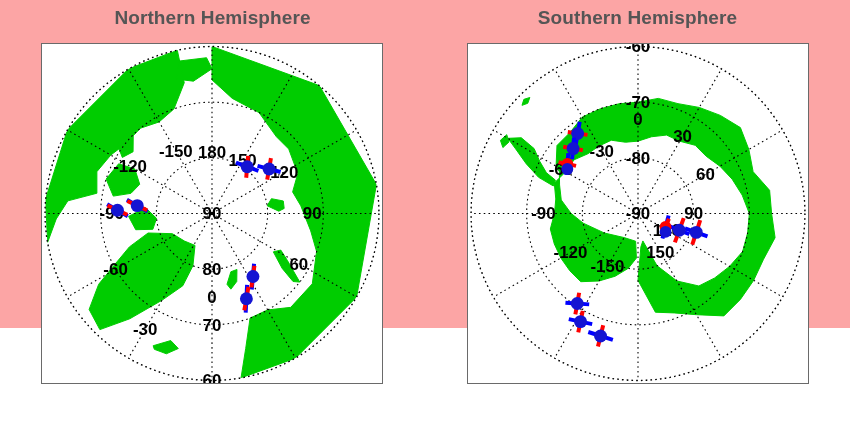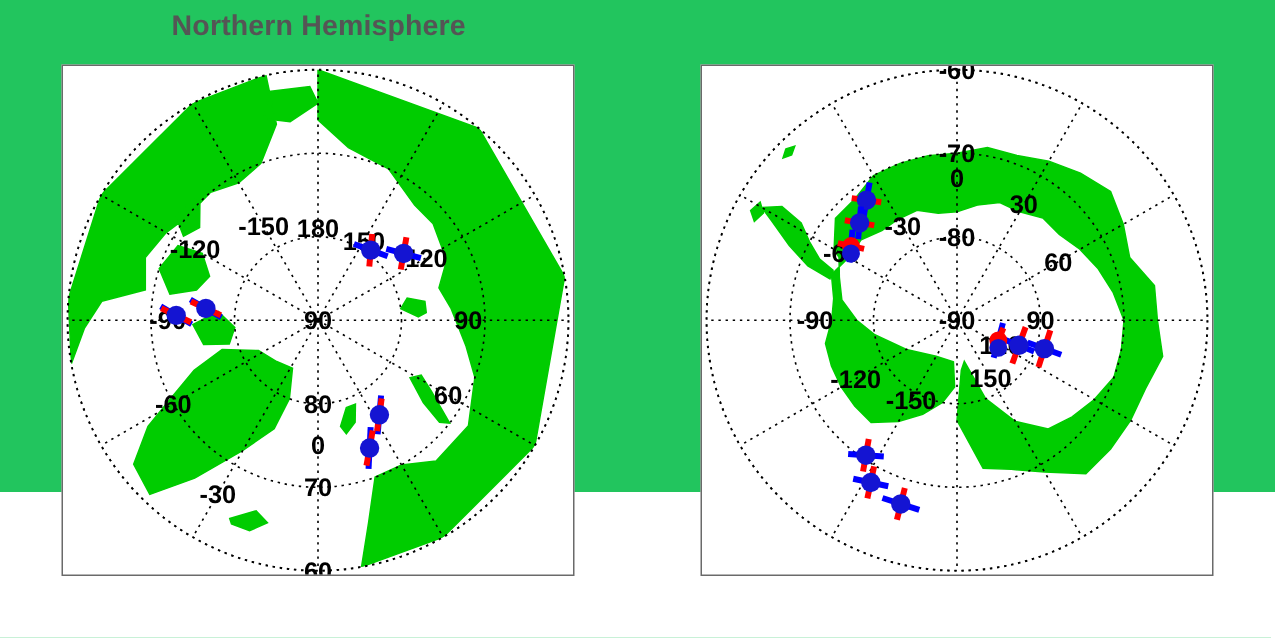--- a/index.html
+++ b/index.html
@@ -1,18 +1,18 @@
 <!DOCTYPE html>
 <html><head>
 <meta charset="utf-8">
 <style>
   html,body{margin:0;padding:0;background:#ffffff;}
   body{width:850px;height:425px;overflow:hidden;
        font-family:"Liberation Sans","DejaVu Sans",sans-serif;}
-  #stage{position:relative;width:850px;height:328px;background:#22c55e;}
+  #stage{position:relative;width:850px;height:328px;background:#fca5a5;}
 
   .panel{position:absolute;top:0;height:425px;width:425px;}
   #panel-north{left:0;}
   #panel-south{left:425px;}
 
   .panel-title{
     position:absolute;top:7px;left:0;width:425px;text-align:center;
     font-size:19px;font-weight:700;color:#555555;letter-spacing:.1px;
     white-space:nowrap;
   }
@@ -94,20 +94,21 @@
             <circle cx="212.2" cy="233.9" r="6.5" fill="#1414d2"></circle>
             <line x1="206.3" y1="242.2" x2="204.9" y2="270.2" stroke="#0000ff" stroke-width="4" stroke-linecap="butt"></line>
             <line x1="207.7" y1="244.4" x2="203.5" y2="268.0" stroke="#ff0000" stroke-width="4" stroke-linecap="butt"></line>
             <circle cx="205.6" cy="256.2" r="6.5" fill="#1414d2"></circle>
           </g>
         </svg>
     </div>
   </div>
 
   <div class="panel" id="panel-south">
+    <div class="panel-title">Southern Hemisphere</div>
     <div class="plot-frame">
       <svg class="plot-svg" id="svg-south" viewBox="0 0 342 341">
           <defs>
             <clipPath id="svg-south-clip">
               <circle cx="171" cy="170.5" r="168"></circle>
             </clipPath>
           </defs>
           <g clip-path="url(#svg-south-clip)">
             <circle cx="171" cy="170.5" r="168" fill="#ffffff"></circle>
             <path d="M88.6,122.9 L89.5,102.1 L102.6,89.0 L115.0,73.5 L132.7,65.3 L151.6,60.2 L171.0,58.5 L191.4,54.7 L211.2,60.0 L232.6,63.8 L253.8,71.8 L274.0,84.1 L282.5,106.1 L286.8,128.4 L303.4,147.2 L305.4,170.5 L308.9,194.8 L297.3,216.5 L287.4,237.7 L274.0,256.9 L257.4,273.5 L229.8,272.3 L207.4,270.5 L188.5,269.8 L171.0,237.7 L173.9,204.0 L175.9,198.1 L190.2,223.1 L210.2,238.4 L232.2,243.4 L248.2,235.3 L263.1,223.7 L276.2,208.8 L281.3,189.9 L283.0,170.5 L275.8,152.0 L265.7,136.0 L253.4,122.9 L239.6,112.9 L228.6,101.9 L213.0,97.8 L199.7,91.6 L184.6,93.3 L171.0,97.7 L158.4,98.8 L144.2,96.8 L131.8,102.6 L120.6,110.4 L106.7,116.5 L98.3,128.5 L86.8,139.9 L88.3,155.9 L87.0,170.5 L82.8,186.1 L86.8,201.1 L93.4,215.3 L102.4,228.1 L113.4,239.1 L131.8,238.4 L148.0,233.6 L161.3,225.6 L169.4,215.3 L168.6,198.4 L157.0,194.7 L137.1,190.1 L115.9,180.2 L103.8,170.5 L93.8,156.9 L92.1,141.8 L91.9,128.4 L88.6,122.9 Z M40.1,94.9 L53.6,94.3 L66.5,105.2 L72.1,117.9 L78.9,129.5 L87.9,136.9 L85.8,142.8 L71.0,134.1 L58.5,120.4 L47.4,104.8 L40.1,94.9 Z M56.2,55.7 L62.2,53.8 L60.1,59.6 L54.3,61.7 L56.2,55.7 Z M32.6,96.9 L39.0,91.2 L41.2,98.6 L35.1,104.2 L32.6,96.9 Z " fill="#00cc00" stroke="#00cc00" stroke-width="1"></path>

